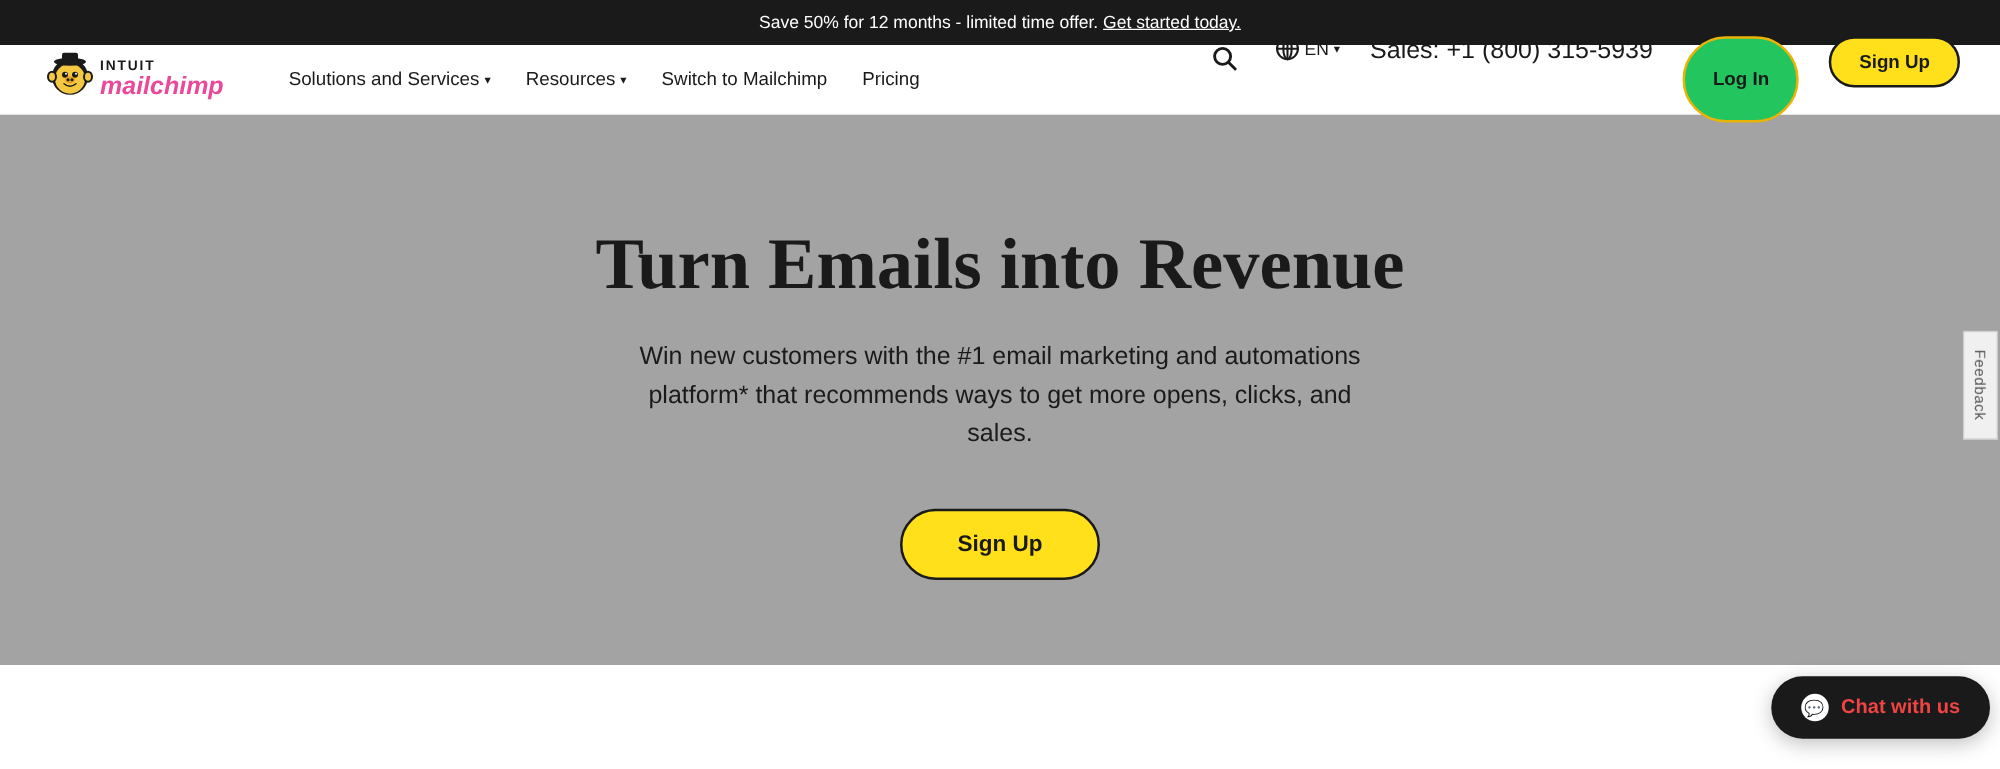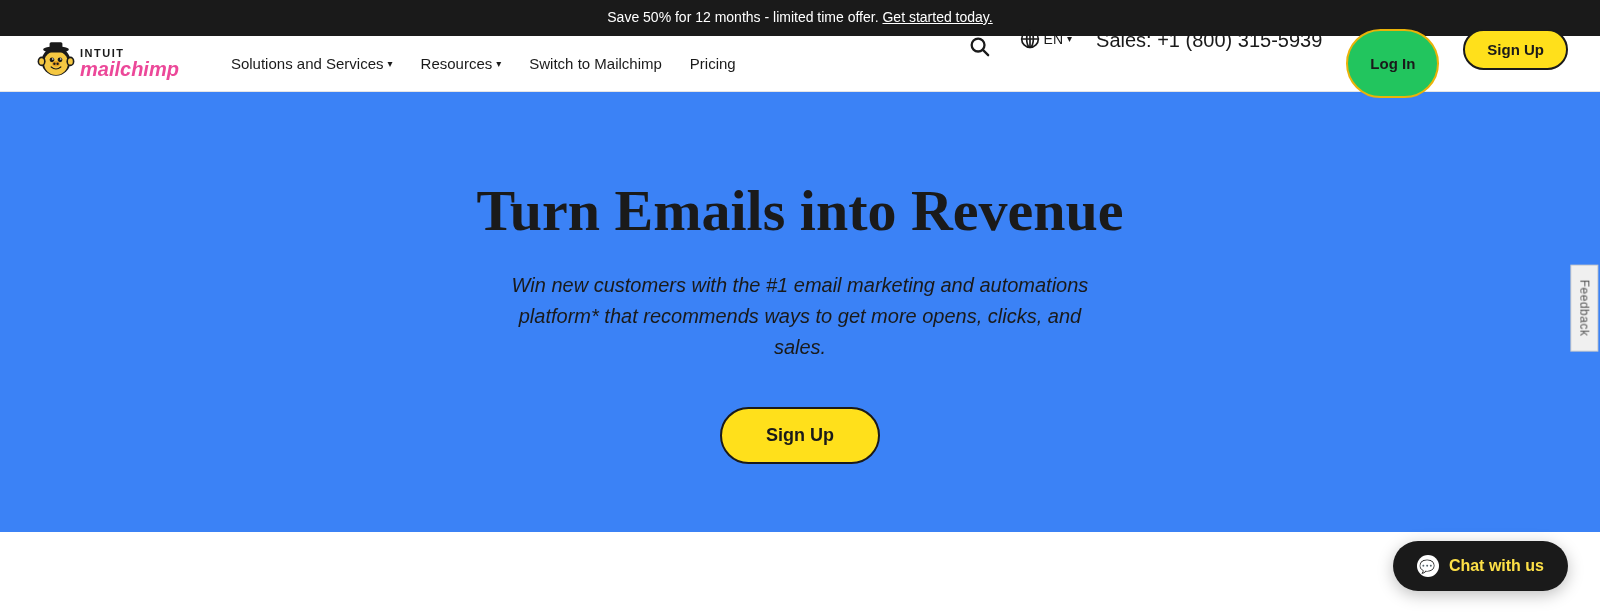--- a/index.html
+++ b/index.html
@@ -139,41 +139,40 @@
 
     
     .hero {
       display: flex;
       flex-direction: column;
       align-items: center;
       justify-content: center;
       padding: 80px 20px 60px;
       text-align: center;
       min-height: 440px;
-      background: #3b82f6;
+      background: #a3a3a3;
     }
 
     .hero-title {
       font-size: 58px;
       font-weight: 800;
       color: #1a1a1a;
       line-height: 1.1;
       max-width: 700px;
       margin-bottom: 28px;
       font-family: Georgia, 'Times New Roman', serif;
     }
 
     .hero-subtitle {
       font-size: 20px;
       color: #1a1a1a;
       line-height: 1.55;
       max-width: 620px;
       margin-bottom: 44px;
       font-weight: 400;
-      font-style: italic;
     }
 
     .btn-signup-hero {
       padding: 16px 44px;
       border: 2px solid #1a1a1a;
       border-radius: 50px;
       background: #ffe01b;
       font-size: 18px;
       font-weight: 700;
       cursor: pointer;
@@ -193,23 +192,23 @@
       color: #555;
       cursor: pointer;
       letter-spacing: 0.5px;
       z-index: 100;
     }
 
     
     .chat-widget {
       position: fixed;
       bottom: 24px;
-      right: 32px;
+      right: 8px;
       background: #1a1a1a;
-      color: #fde047;
+      color: #ef4444;
       border-radius: 50px;
       padding: 14px 24px;
       display: flex;
       align-items: center;
       gap: 10px;
       font-size: 16px;
       font-weight: 600;
       cursor: pointer;
       box-shadow: 0 4px 16px rgba(0,0,0,0.25);
       z-index: 100;

